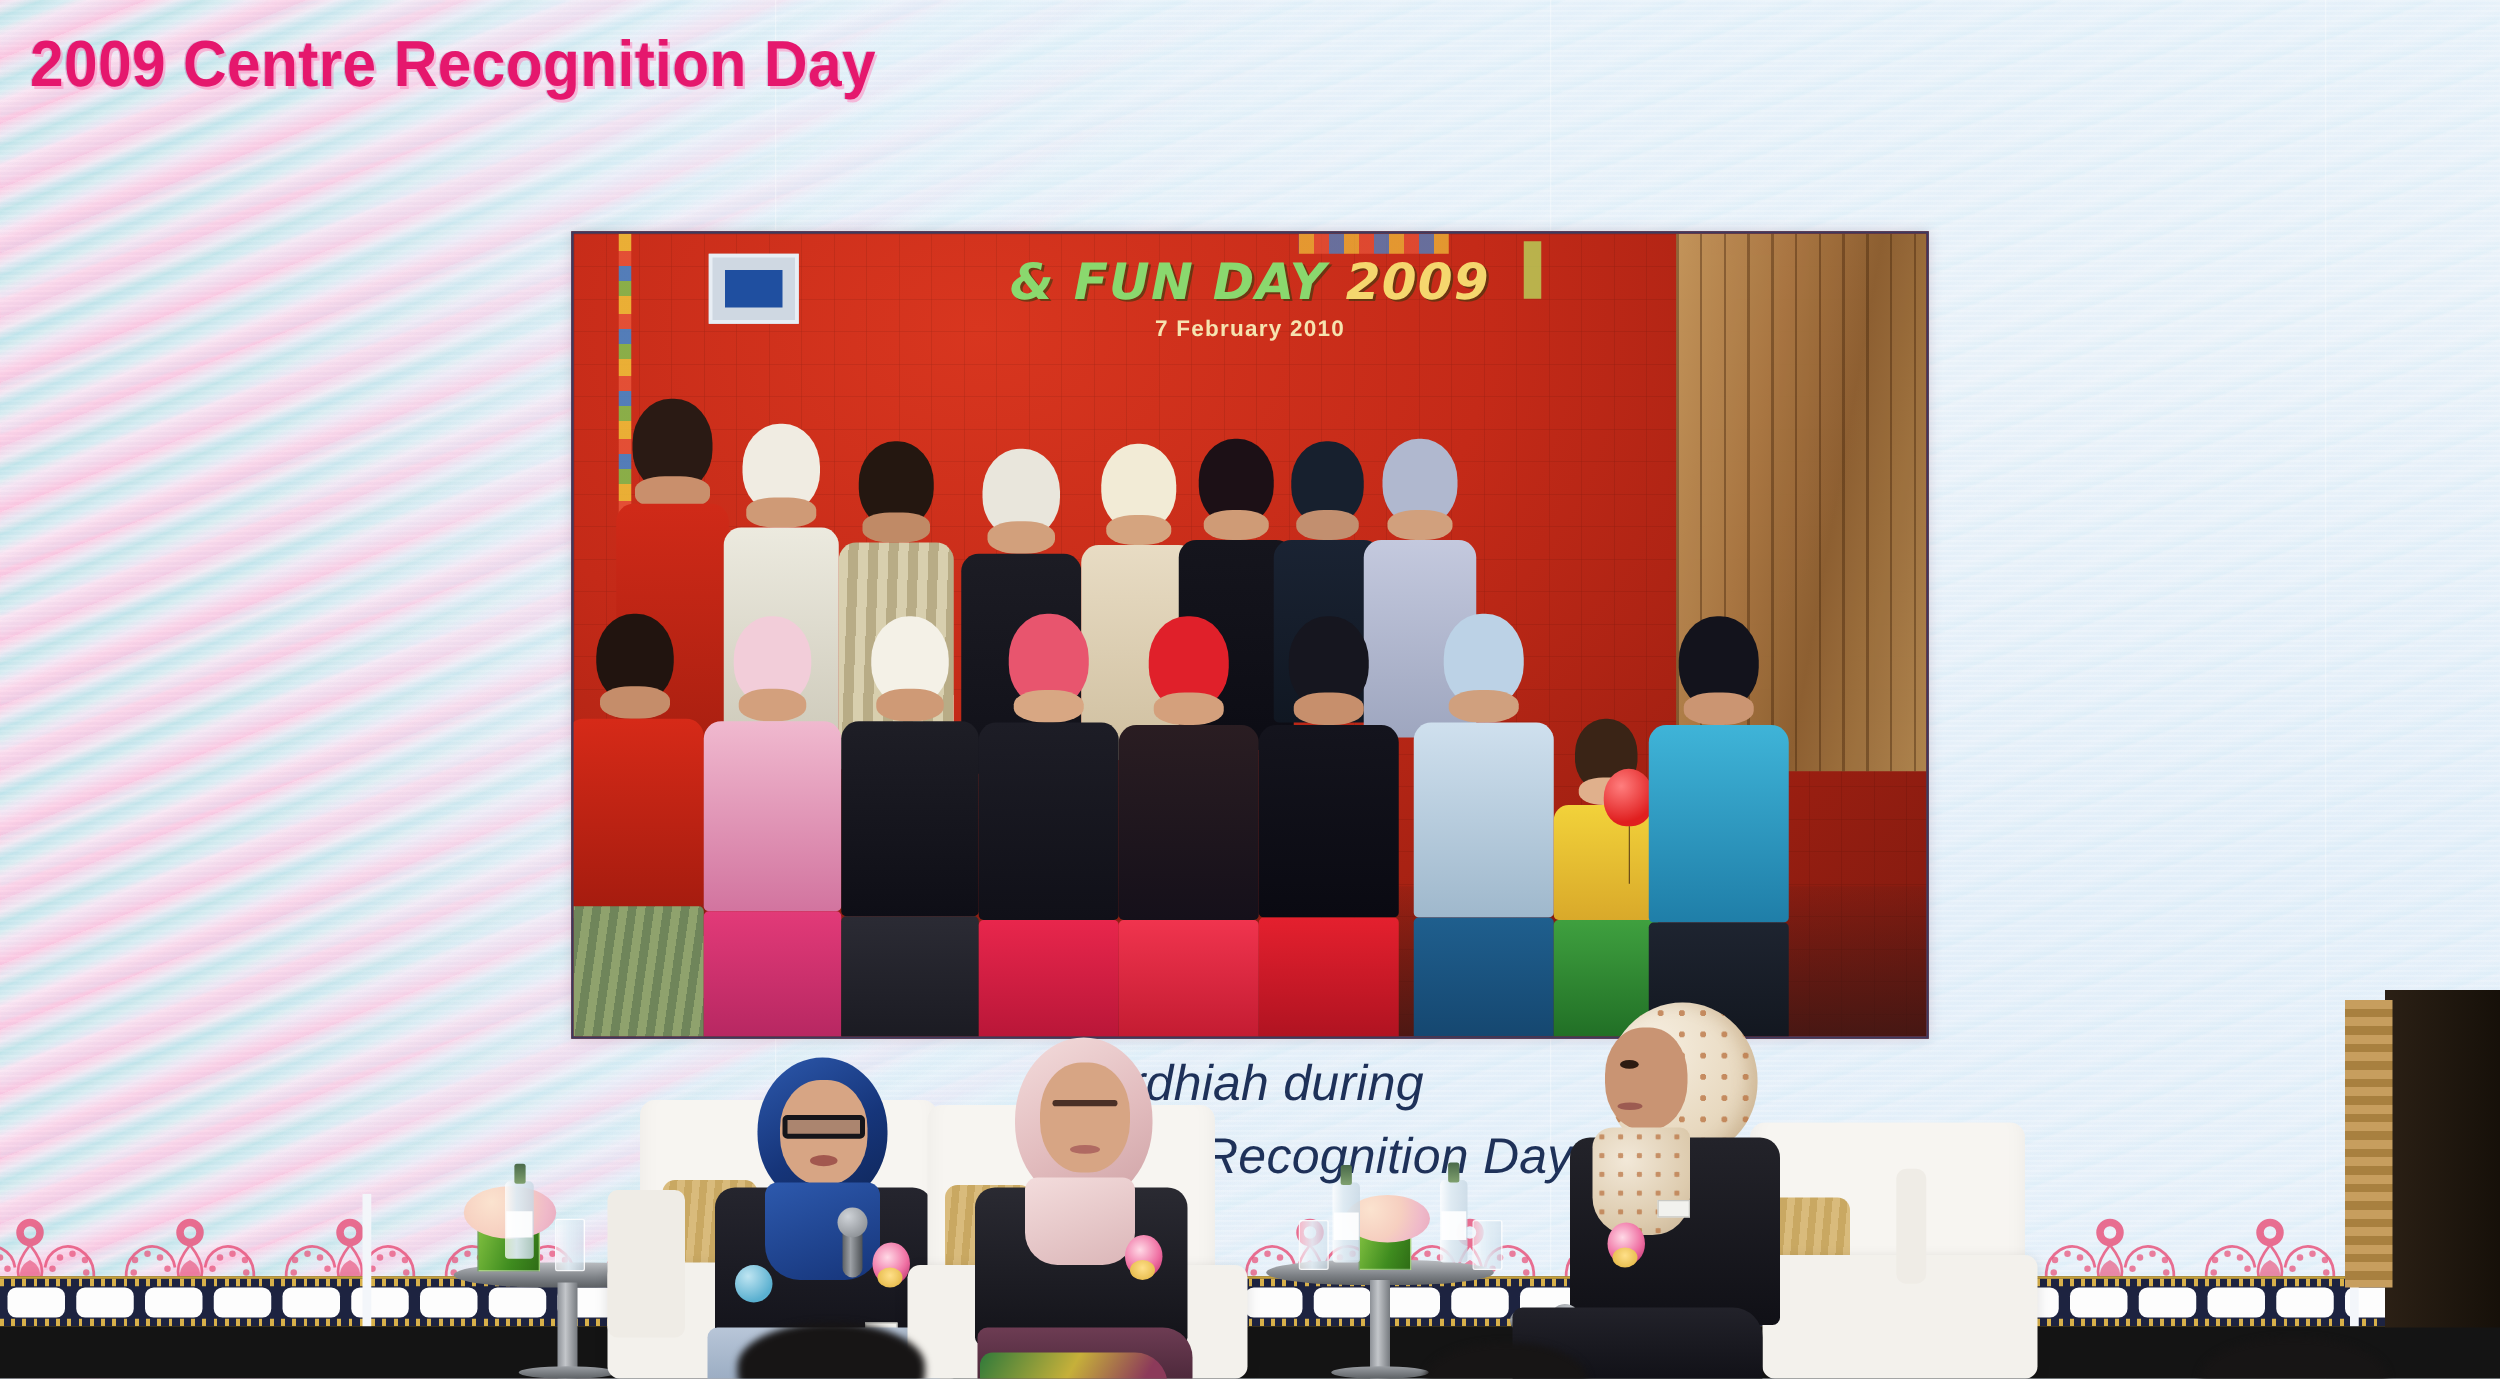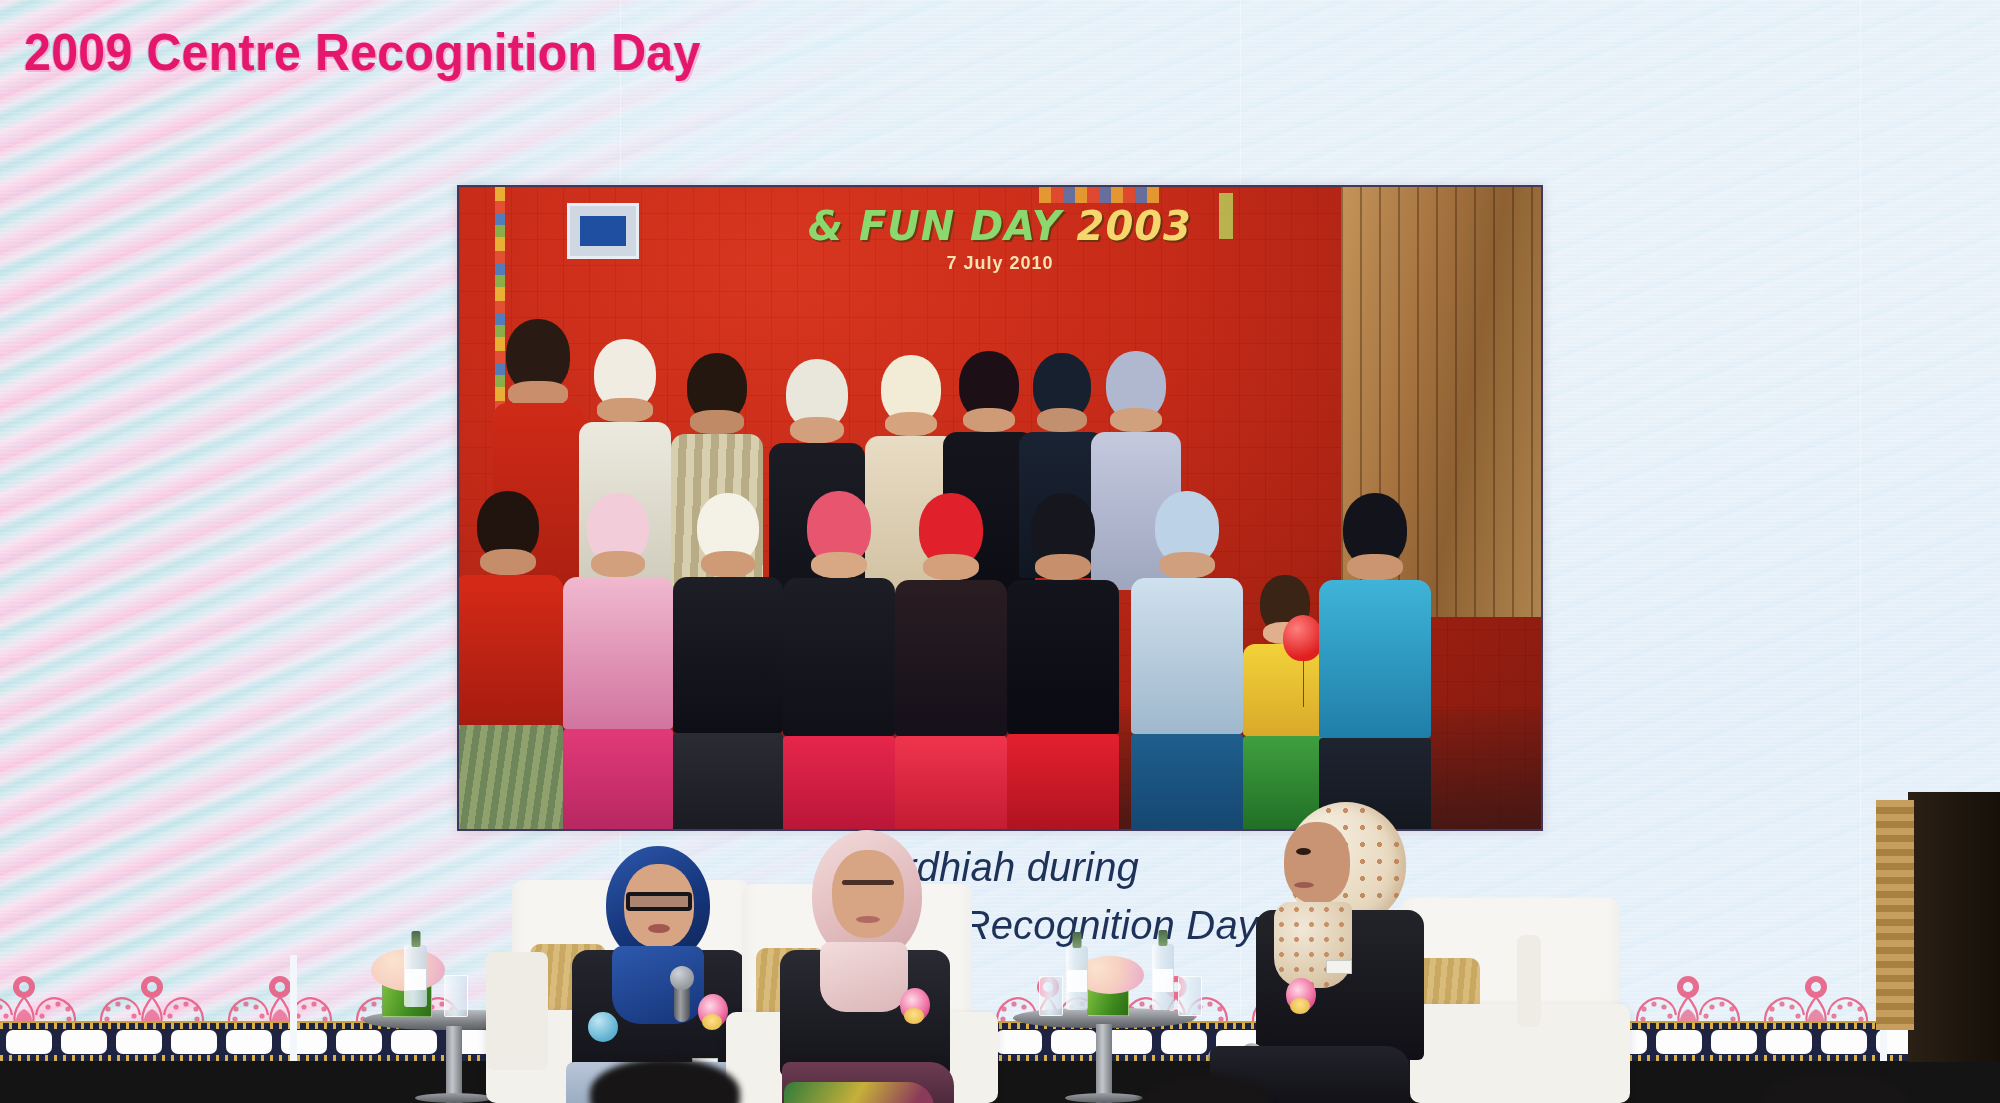--- a/index.html
+++ b/index.html
@@ -188,22 +188,22 @@
     <div class="photo-right-panel"></div>
     <div class="photo-wallframe">
         <i></i>
       </div>
 
     <div style="position:absolute;left:36px;top:0;width:10px;height:300px;background:repeating-linear-gradient(to bottom,#f0c53a 0 14px,#e8553a 14px 26px,#3f8bd4 26px 38px,#7fc450 38px 50px);opacity:.85"></div>
     <div style="position:absolute;left:580px;top:0;width:120px;height:16px;background:repeating-linear-gradient(to right,#f0c53a 0 12px,#e8553a 12px 24px,#3f8bd4 24px 36px);opacity:.7"></div>
     <div style="position:absolute;left:760px;top:6px;width:14px;height:46px;background:#b8d45a;opacity:.8"></div>
 
     <div class="banner-text">
-      <div class="bn2"><span>&amp; FUN DAY </span><b>2003</b></div>
-      <div class="bn3">7 July 2010</div>
+      <div class="bn2"><span>&amp; FUN DAY </span><b>2009</b></div>
+      <div class="bn3">7 February 2010</div>
     </div>
 
     <div class="photo-floor"></div>
 
     <div class="person" style="left:34px;bottom:230px;width:90px;height:280px">
       <div class="p-head" style="background:#2a1a14;margin:0 auto;width:64px"></div>
       <div style="width:60px;height:26px;background:#c98f6c;margin:-12px auto 0;border-radius:40%"></div>
       <div class="p-body" style="height:200px;background:linear-gradient(#d02a18,#a81f10);border-radius:14px 14px 4px 4px;margin-top:-4px"></div>
     </div>
     <div class="person" style="left:120px;bottom:220px;width:92px;height:270px">

